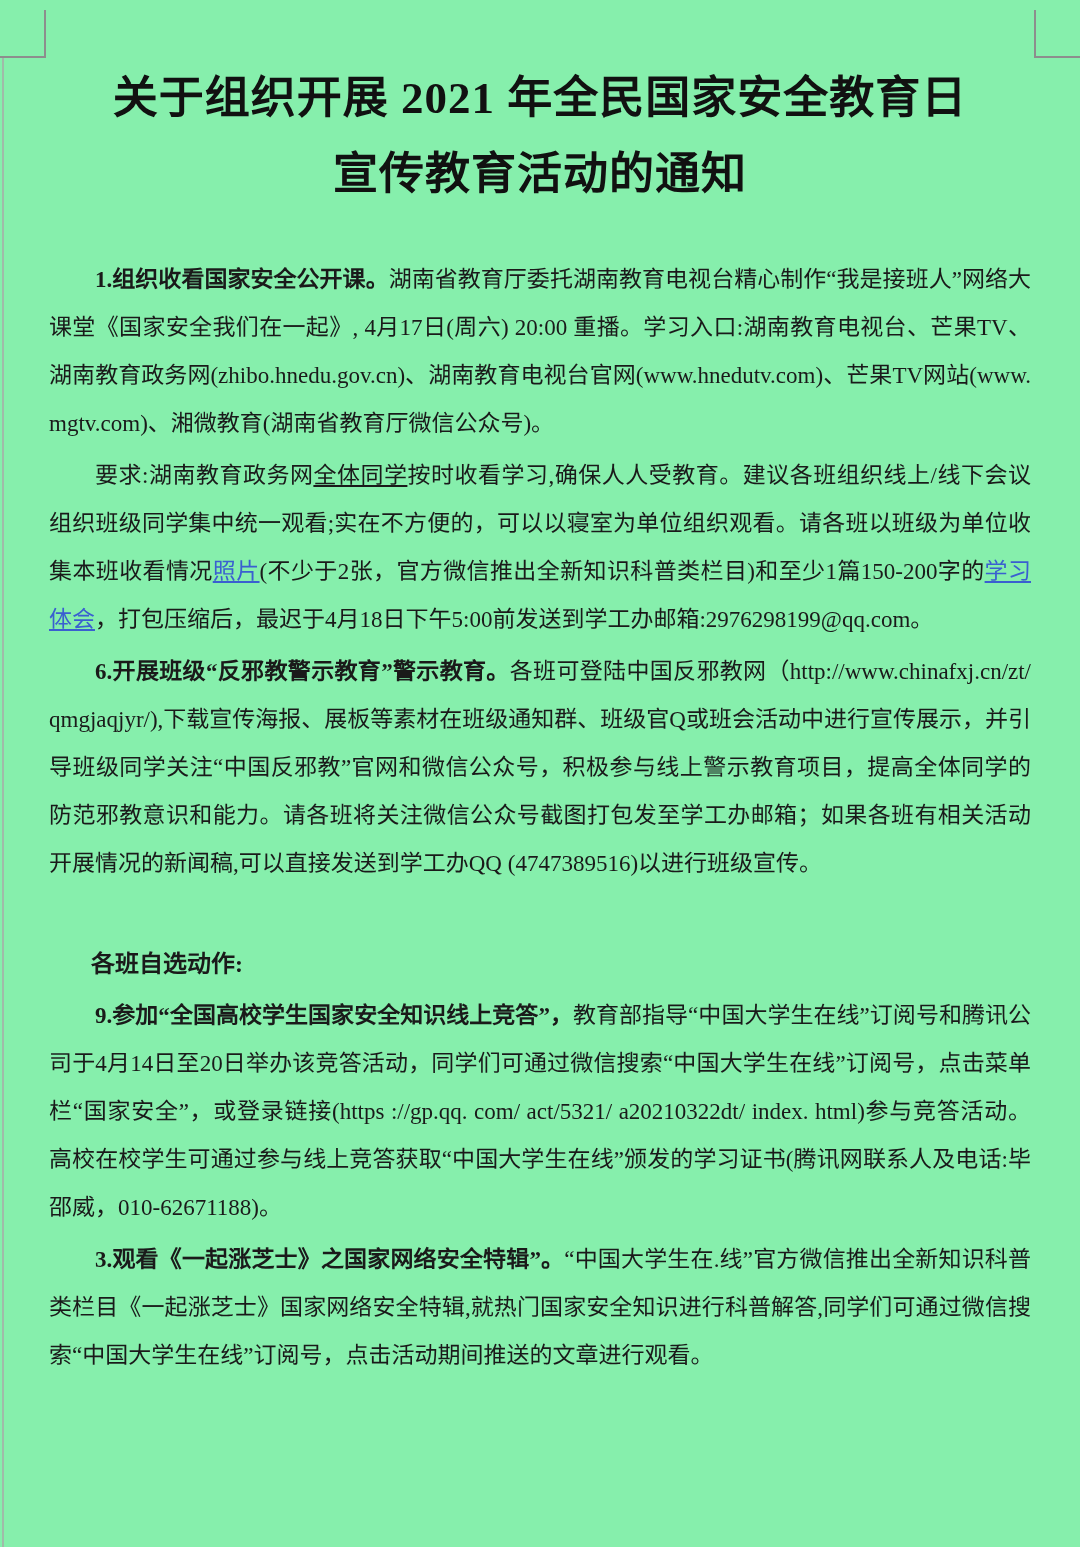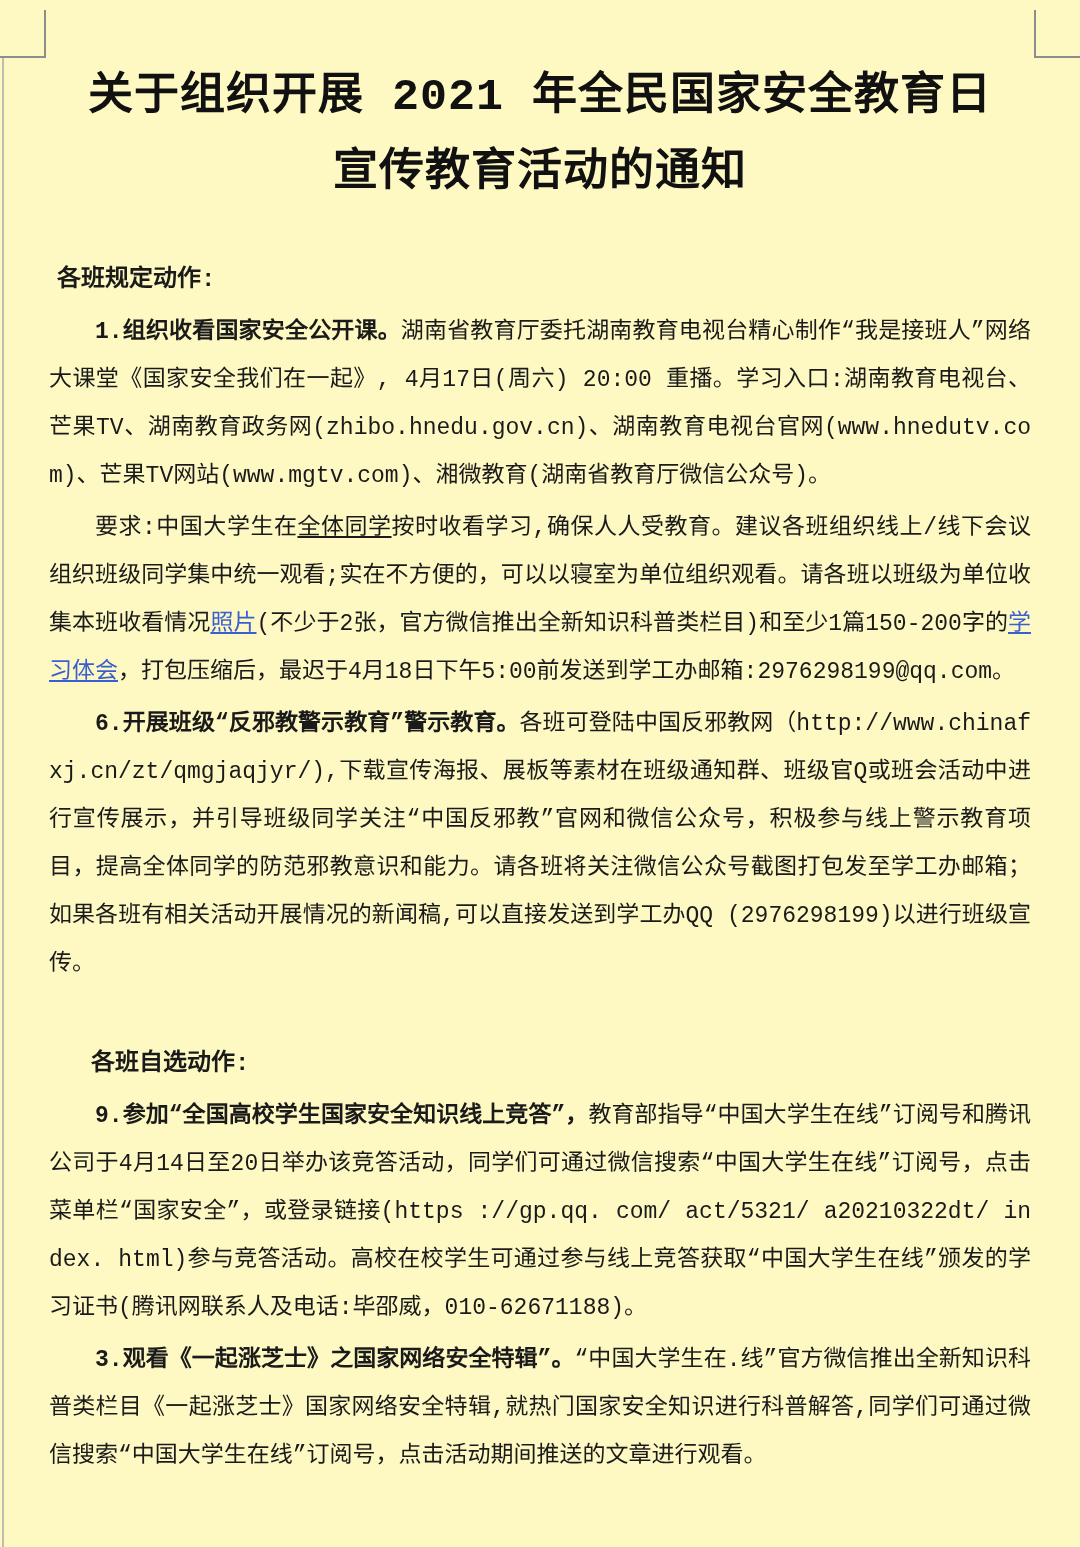--- a/index.html
+++ b/index.html
@@ -1,21 +1,21 @@
 <!DOCTYPE html>
 <html lang="zh-CN" style="--link: #3a5fd0;"><head>
 <meta charset="utf-8">
 <style>
   html,body { margin:0; padding:0; background:#ffffff; }
   .page {
     position:relative;
     width:1080px; height:1547px;
-    background:#fef9c3;
+    background:#86efac;
     overflow:hidden;
-    font-family:Liberation Mono, monospace;
+    font-family:Liberation Serif, serif;
   }
   
   .edge-line {
     position:absolute; left:2px; top:57px; bottom:0;
     width:2px; background:#a8a8a8; opacity:.75;
   }
   
   .crop-left {
     position:absolute; left:0; top:10px; width:44px; height:46px;
     border-right:2px solid #8d8d8d; border-bottom:2px solid #8d8d8d;
@@ -53,24 +53,23 @@
   <div class="edge-line"></div>
   <div class="crop-left"></div>
   <div class="crop-right"></div>
 
   <div class="title">
     <div>关于组织开展 2021 年全民国家安全教育日</div>
     <div>宣传教育活动的通知</div>
   </div>
 
   <div class="body">
-    <p class="heading h1">各班规定动作:</p>
     <p class="para"><span class="run-b">1.组织收看国家安全公开课。</span><span>湖南省教育厅委托湖南教育电视台精心制作“我是接班人”网络大课堂《国家安全我们在一起》, 4月17日(周六) 20:00 重播。学习入口:湖南教育电视台、芒果TV、湖南教育政务网(zhibo.hnedu.gov.cn)、湖南教育电视台官网(www.hnedutv.com)、芒果TV网站(www.mgtv.com)、湘微教育(湖南省教育厅微信公众号)。</span></p>
-    <p class="para"><span>要求:中国大学生在</span><span class="run-u">全体同学</span><span>按时收看学习,确保人人受教育。建议各班组织线上/线下会议组织班级同学集中统一观看;实在不方便的，可以以寝室为单位组织观看。请各班以班级为单位收集本班收看情况</span><a class="doc-link">照片</a><span>(不少于2张，官方微信推出全新知识科普类栏目)和至少1篇150-200字的</span><a class="doc-link">学习体会</a><span>，打包压缩后，最迟于4月18日下午5:00前发送到学工办邮箱:2976298199@qq.com。</span></p>
-    <p class="para"><span class="run-b">6.开展班级“反邪教警示教育”警示教育。</span><span>各班可登陆中国反邪教网（http://www.chinafxj.cn/zt/qmgjaqjyr/),下载宣传海报、展板等素材在班级通知群、班级官Q或班会活动中进行宣传展示，并引导班级同学关注“中国反邪教”官网和微信公众号，积极参与线上警示教育项目，提高全体同学的防范邪教意识和能力。请各班将关注微信公众号截图打包发至学工办邮箱；如果各班有相关活动开展情况的新闻稿,可以直接发送到学工办QQ (2976298199)以进行班级宣传。</span></p>
+    <p class="para"><span>要求:湖南教育政务网</span><span class="run-u">全体同学</span><span>按时收看学习,确保人人受教育。建议各班组织线上/线下会议组织班级同学集中统一观看;实在不方便的，可以以寝室为单位组织观看。请各班以班级为单位收集本班收看情况</span><a class="doc-link">照片</a><span>(不少于2张，官方微信推出全新知识科普类栏目)和至少1篇150-200字的</span><a class="doc-link">学习体会</a><span>，打包压缩后，最迟于4月18日下午5:00前发送到学工办邮箱:2976298199@qq.com。</span></p>
+    <p class="para"><span class="run-b">6.开展班级“反邪教警示教育”警示教育。</span><span>各班可登陆中国反邪教网（http://www.chinafxj.cn/zt/qmgjaqjyr/),下载宣传海报、展板等素材在班级通知群、班级官Q或班会活动中进行宣传展示，并引导班级同学关注“中国反邪教”官网和微信公众号，积极参与线上警示教育项目，提高全体同学的防范邪教意识和能力。请各班将关注微信公众号截图打包发至学工办邮箱；如果各班有相关活动开展情况的新闻稿,可以直接发送到学工办QQ (4747389516)以进行班级宣传。</span></p>
 
     <div class="blank-line"></div>
 
     <p class="heading h2">各班自选动作:</p>
     <p class="para"><span class="run-b">9.参加“全国高校学生国家安全知识线上竞答”，</span><span>教育部指导“中国大学生在线”订阅号和腾讯公司于4月14日至20日举办该竞答活动，同学们可通过微信搜索“中国大学生在线”订阅号，点击菜单栏“国家安全”，或登录链接(https ://gp.qq. com/ act/5321/ a20210322dt/ index. html)参与竞答活动。高校在校学生可通过参与线上竞答获取“中国大学生在线”颁发的学习证书(腾讯网联系人及电话:毕邵威，010-62671188)。</span></p>
     <p class="para"><span class="run-b">3.观看《一起涨芝士》之国家网络安全特辑”。</span><span>“中国大学生在.线”官方微信推出全新知识科普类栏目《一起涨芝士》国家网络安全特辑,就热门国家安全知识进行科普解答,同学们可通过微信搜索“中国大学生在线”订阅号，点击活动期间推送的文章进行观看。</span></p>
   </div>
 </div>
 
 </body></html>

